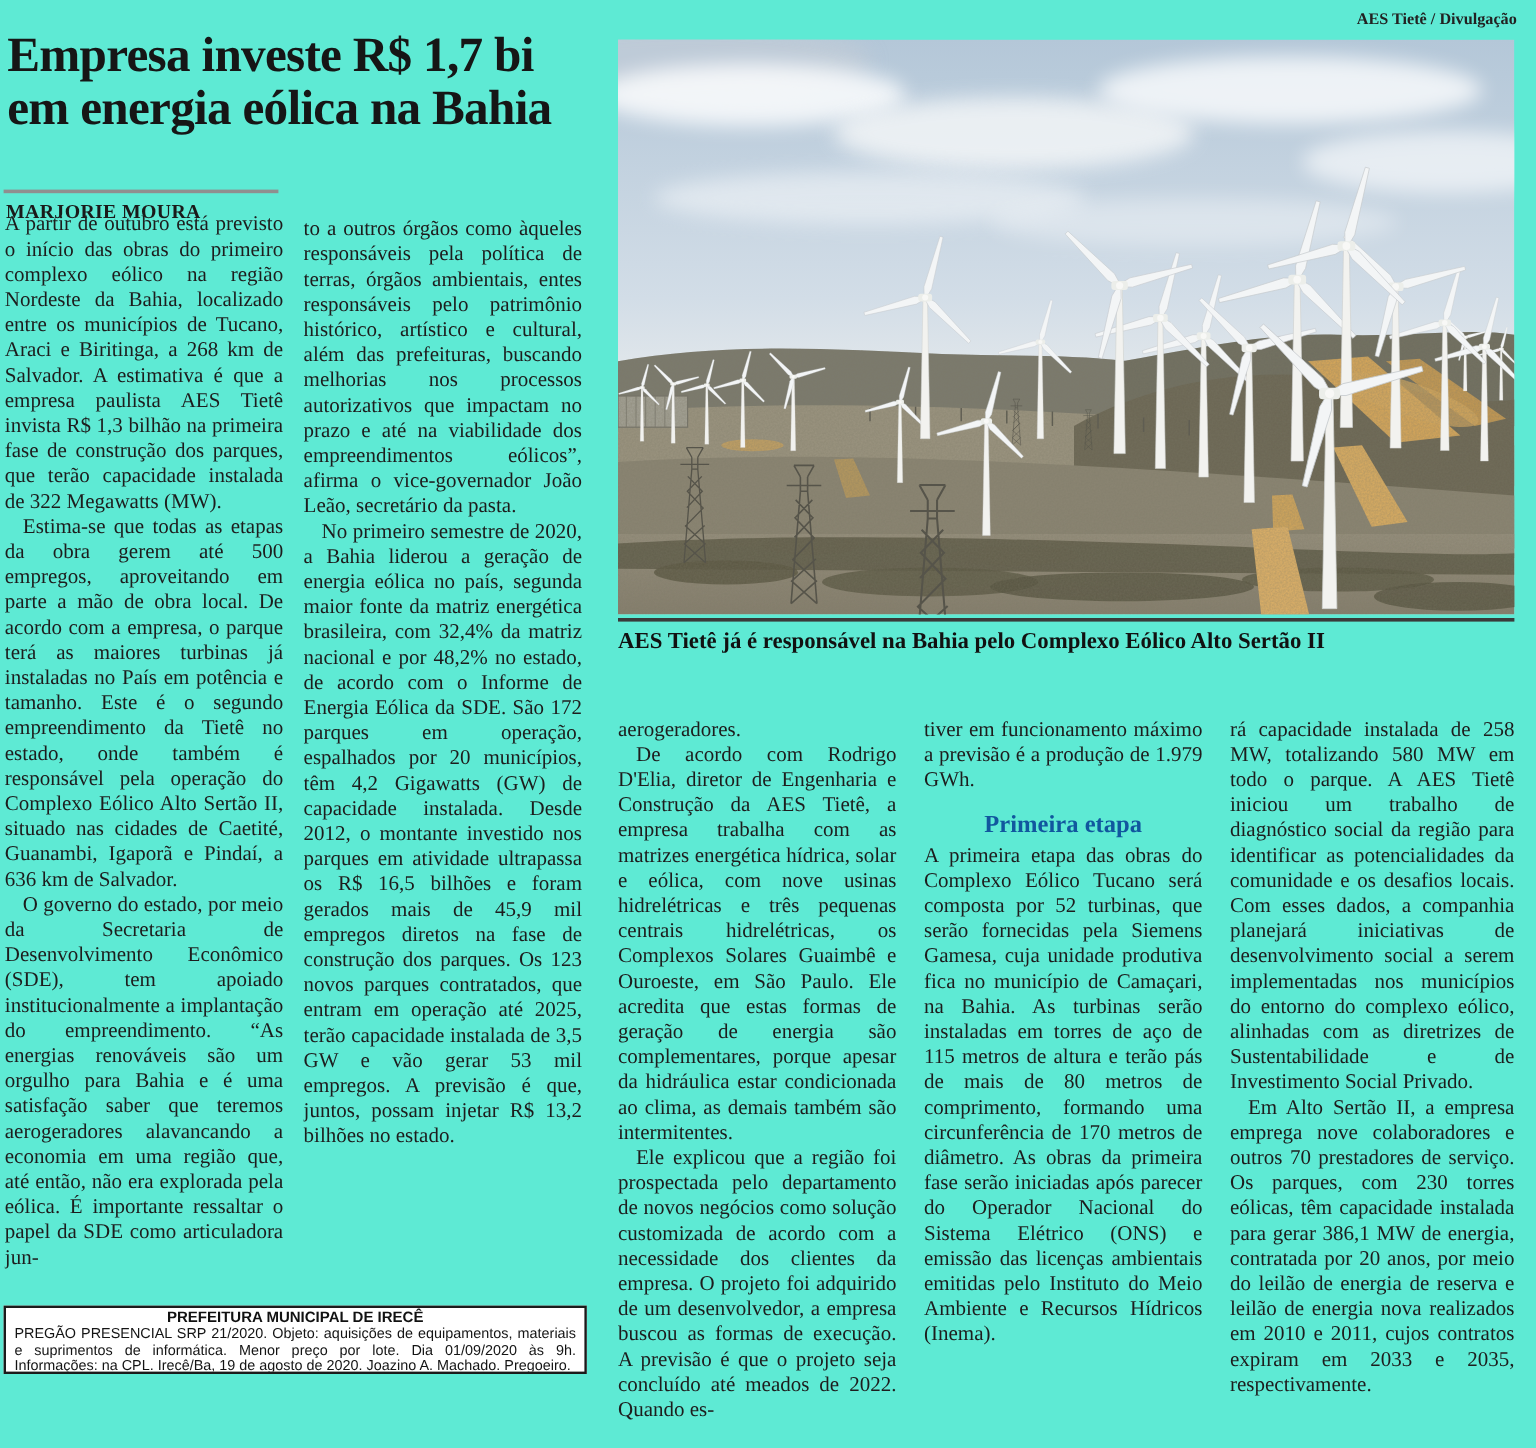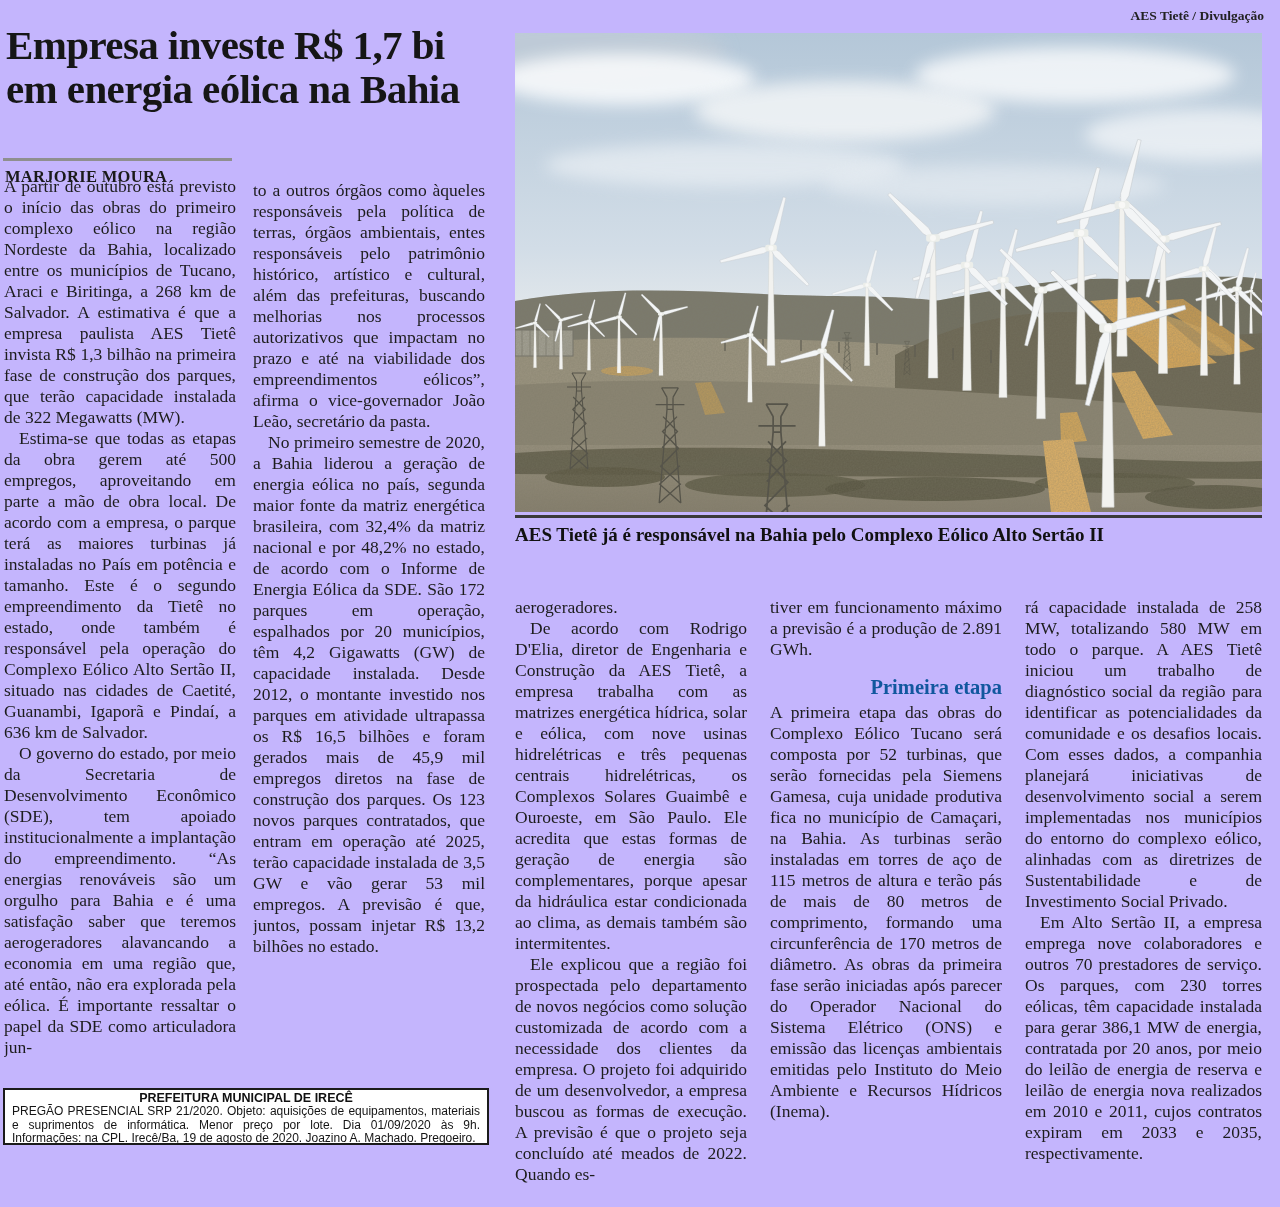--- a/index.html
+++ b/index.html
@@ -1,17 +1,17 @@
 <!DOCTYPE html>
 <html lang="pt"><head>
 <meta charset="utf-8">
 <style>
   html,body{margin:0;padding:0;background:#ffffff;}
   #page{
-    position:relative;width:1280px;height:1207px;background:#c4b5fd;
+    position:relative;width:1280px;height:1207px;background:#5eead4;
     font-family:"Liberation Serif", serif;color:#1c1c1c;overflow:hidden;
   }
   .credit{
     position:absolute;right:16px;top:8px;font-size:13.5px;font-weight:700;color:#222;
   }
   .headline{
     position:absolute;left:6px;top:24px;width:505px;color:#161616;
     font-weight:700;font-size:41px;line-height:1.07;letter-spacing:-0.6px;
   }
   .headline div{white-space:nowrap;}
@@ -22,21 +22,21 @@
     text-align:justify;color:#1d1d1d;overflow:hidden;
   }
   .col p{margin:0;}
   .col p.ind{text-indent:15px;}
   #col1{left:4px;top:176px;height:950px;}
   #col2{left:253px;top:149px;height:992px;margin-top:31px;}
   #col3{left:515px;top:597px;height:610px;}
   #col4{left:770px;top:597px;height:610px;}
   #col5{left:1025px;top:597px;height:610px;width:237px;}
   .subhead{
-    font-size:20.5px;font-weight:700;margin:17px 0 4px 0;text-align:right;
+    font-size:20.5px;font-weight:700;margin:17px 0 4px 0;text-align:center;
   }
   .photo-wrap{position:absolute;left:515px;top:33px;width:747px;height:479px;}
   .photo-rule{position:absolute;left:515px;top:515px;width:747px;height:3px;background:#3a3a3a;}
   .caption{
     position:absolute;left:515px;top:524px;width:747px;
     font-size:19px;font-weight:700;color:#111;
   }
   .ad-box{
     position:absolute;left:3px;top:1088px;width:486px;height:57px;
     border:2px solid #1b1b1b;background:#fff;box-sizing:border-box;
@@ -208,21 +208,21 @@
     <p class="ind">No primeiro semestre de 2020, a Bahia liderou a geração de energia eólica no país, segunda maior fonte da matriz energética brasileira, com 32,4% da matriz nacional e por 48,2% no estado, de acordo com o Informe de Energia Eólica da SDE. São 172 parques em operação, espalhados por 20 municípios, têm 4,2 Gigawatts (GW) de capacidade instalada. Desde 2012, o montante investido nos parques em atividade ultrapassa os R$ 16,5 bilhões e foram gerados mais de 45,9 mil empregos diretos na fase de construção dos parques. Os 123 novos parques contratados, que entram em operação até 2025, terão capacidade instalada de 3,5 GW e vão gerar 53 mil empregos. A previsão é que, juntos, possam injetar R$ 13,2 bilhões no estado.</p>
   </div>
 
   <div class="col" id="col3">
     <p>aerogeradores.</p>
     <p class="ind">De acordo com Rodrigo D'Elia, diretor de Engenharia e Construção da AES Tietê, a empresa trabalha com as matrizes energética hídrica, solar e eólica, com nove usinas hidrelétricas e três pequenas centrais hidrelétricas, os Complexos Solares Guaimbê e Ouroeste, em São Paulo. Ele acredita que estas formas de geração de energia são complementares, porque apesar da hidráulica estar condicionada ao clima, as demais também são intermitentes.</p>
     <p class="ind">Ele explicou que a região foi prospectada pelo departamento de novos negócios como solução customizada de acordo com a necessidade dos clientes da empresa. O projeto foi adquirido de um desenvolvedor, a empresa buscou as formas de execução. A previsão é que o projeto seja concluído até meados de 2022. Quando es-</p>
   </div>
 
   <div class="col" id="col4">
-    <p>tiver em funcionamento máximo a previsão é a produção de 2.891 GWh.</p>
+    <p>tiver em funcionamento máximo a previsão é a produção de 1.979 GWh.</p>
     <div class="subhead" style="color:#11579e">Primeira etapa</div>
     <p>A primeira etapa das obras do Complexo Eólico Tucano será composta por 52 turbinas, que serão fornecidas pela Siemens Gamesa, cuja unidade produtiva fica no município de Camaçari, na Bahia. As turbinas serão instaladas em torres de aço de 115 metros de altura e terão pás de mais de 80 metros de comprimento, formando uma circunferência de 170 metros de diâmetro. As obras da primeira fase serão iniciadas após parecer do Operador Nacional do Sistema Elétrico (ONS) e emissão das licenças ambientais emitidas pelo Instituto do Meio Ambiente e Recursos Hídricos (Inema).</p>
   </div>
 
   <div class="col" id="col5">
     <p>rá capacidade instalada de 258 MW, totalizando 580 MW em todo o parque. A AES Tietê iniciou um trabalho de diagnóstico social da região para identificar as potencialidades da comunidade e os desafios locais. Com esses dados, a companhia planejará iniciativas de desenvolvimento social a serem implementadas nos municípios do entorno do complexo eólico, alinhadas com as diretrizes de Sustentabilidade e de Investimento Social Privado.</p>
     <p class="ind">Em Alto Sertão II, a empresa emprega nove colaboradores e outros 70 prestadores de serviço. Os parques, com 230 torres eólicas, têm capacidade instalada para gerar 386,1 MW de energia, contratada por 20 anos, por meio do leilão de energia de reserva e leilão de energia nova realizados em 2010 e 2011, cujos contratos expiram em 2033 e 2035, respectivamente.</p>
   </div>
 
   <div class="ad-box">

